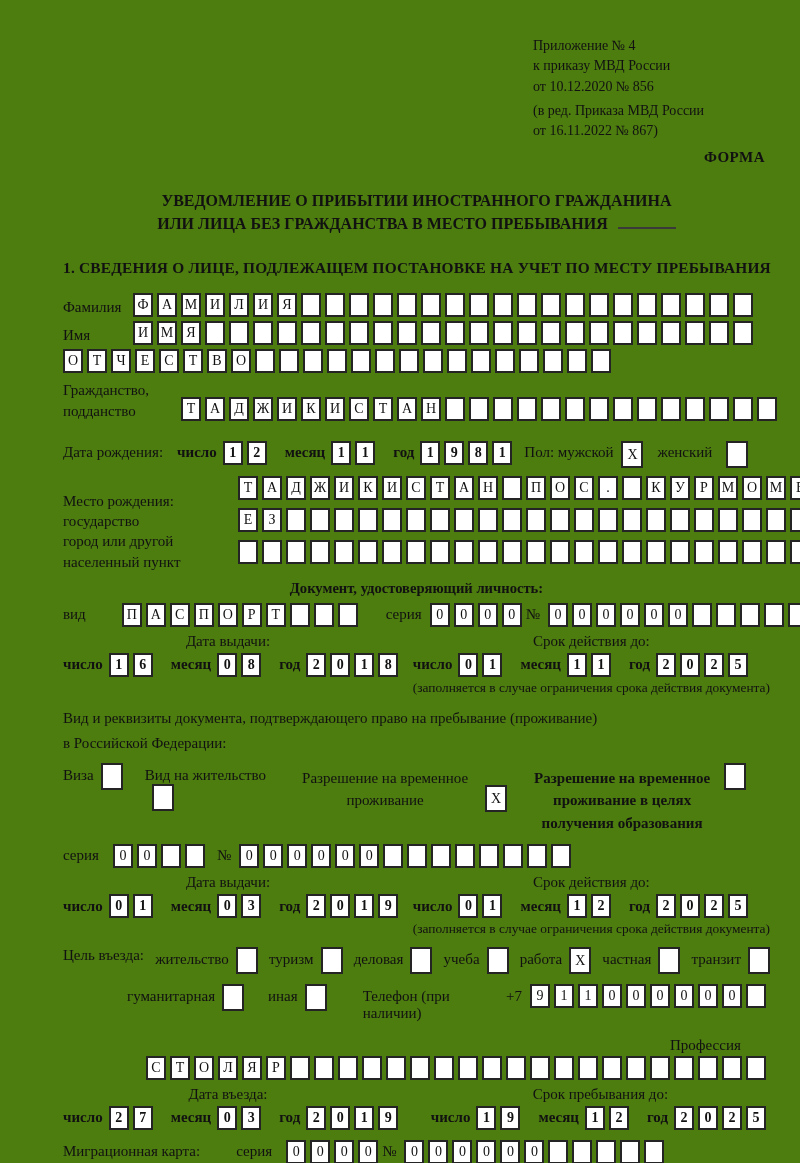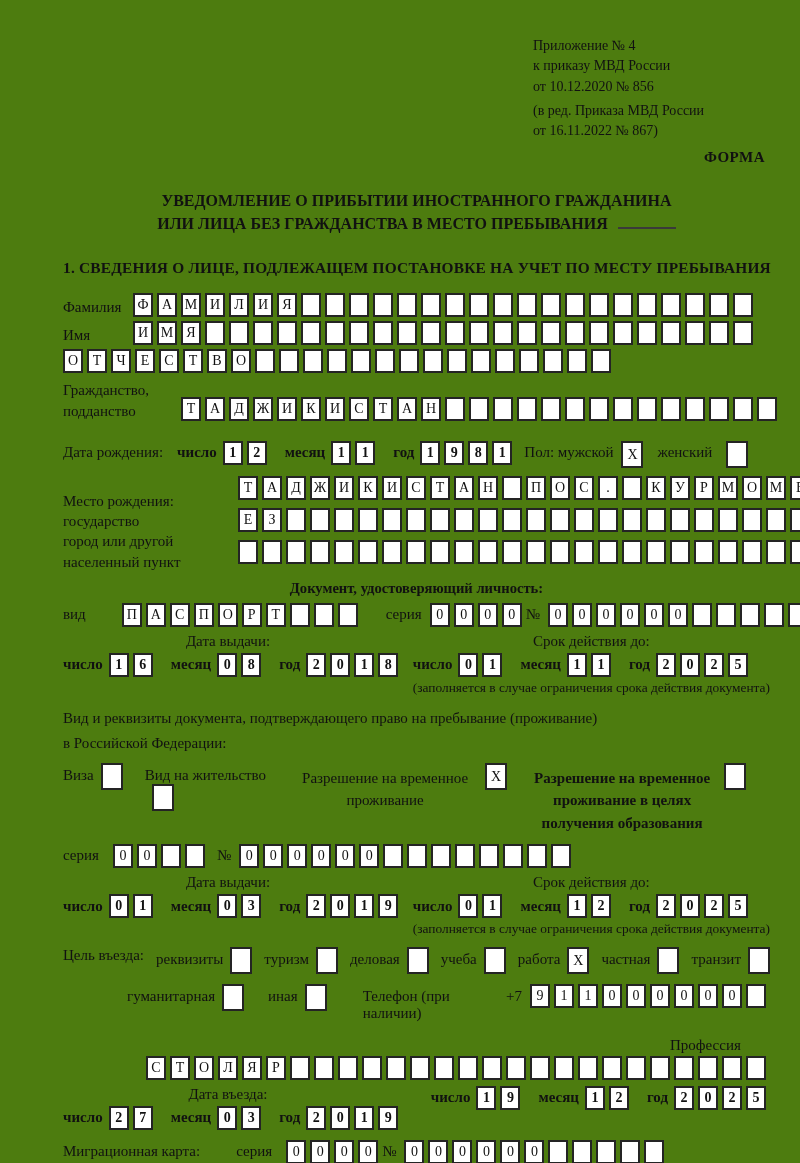--- a/index.html
+++ b/index.html
@@ -49,21 +49,21 @@
   .inline-row{display:flex;align-items:flex-start;white-space:nowrap;}
   .inline-row .word{padding-top:3px;}
   .gap8{width:8px;flex-shrink:0;} .gap14{width:14px;flex-shrink:0;} .gap24{width:24px;flex-shrink:0;} .gap36{width:36px;flex-shrink:0;}
   .para{margin:10px 0 2px 0;line-height:1.7;}
   
   .residence-options{display:flex;align-items:flex-start;margin:6px 0 10px 0;}
   .opt{display:flex;align-items:flex-start;}
   .opt .opt-label{padding-top:4px;}
   .opt .checkbox-slot{margin-left:7px;}
   .opt-center{text-align:center;line-height:1.5;}
-  .resopt2{margin-left:22px;flex-direction:column;} .resopt3{margin-left:26px;} .resopt4{margin-left:20px;font-weight:bold;}
+  .resopt2{margin-left:22px;flex-direction:column;} .resopt3{margin-left:26px;align-items:flex-end;} .resopt4{margin-left:20px;font-weight:bold;}
   .resopt3 .opt-label{width:186px;} .resopt4 .opt-label{width:190px;}
   
   .purpose-row{display:flex;align-items:flex-start;justify-content:space-between;margin-top:10px;}
   .purpose-row2{display:flex;align-items:flex-start;margin-top:10px;}
   .indent64{width:64px;flex-shrink:0;}
   .phone-label{padding-top:4px;}
   .phone-prefix{padding-top:4px;font-size:15px;}
   
   .reps{display:flex;margin-top:4px;}
   .reps .flabel{line-height:1.47;}
@@ -249,21 +249,21 @@
           <span class="date-word">год</span>
           <span class="cells"><span class="cell">2</span><span class="cell">0</span><span class="cell">2</span><span class="cell">5</span></span>
         </div>
       <div class="note">(заполняется в случае ограничения срока действия документа)</div>
     </div>
   </div>
 
   <div class="purpose-row">
     <span class="word">Цель въезда:</span>
     <span class="opt">
-      <span class="opt-label">реквизиты</span>
+      <span class="opt-label">жительство</span>
       <span class="checkbox-slot"><span class="cell"></span></span>
     </span>
     <span class="opt">
       <span class="opt-label">туризм</span>
       <span class="checkbox-slot"><span class="cell"></span></span>
     </span>
     <span class="opt">
       <span class="opt-label">деловая</span>
       <span class="checkbox-slot"><span class="cell"></span></span>
     </span>
@@ -315,20 +315,21 @@
       <div class="dategroup">
           <span class="date-word">число</span>
           <span class="cells"><span class="cell">2</span><span class="cell">7</span></span>
           <span class="date-word">месяц</span>
           <span class="cells"><span class="cell">0</span><span class="cell">3</span></span>
           <span class="date-word">год</span>
           <span class="cells"><span class="cell">2</span><span class="cell">0</span><span class="cell">1</span><span class="cell">9</span></span>
         </div>
     </div>
     <div class="dp-right">
+      <div class="dates-title">Срок пребывания до:</div>
       <div class="dategroup">
           <span class="date-word">число</span>
           <span class="cells"><span class="cell">1</span><span class="cell">9</span></span>
           <span class="date-word">месяц</span>
           <span class="cells"><span class="cell">1</span><span class="cell">2</span></span>
           <span class="date-word">год</span>
           <span class="cells"><span class="cell">2</span><span class="cell">0</span><span class="cell">2</span><span class="cell">5</span></span>
         </div>
     </div>
   </div>

